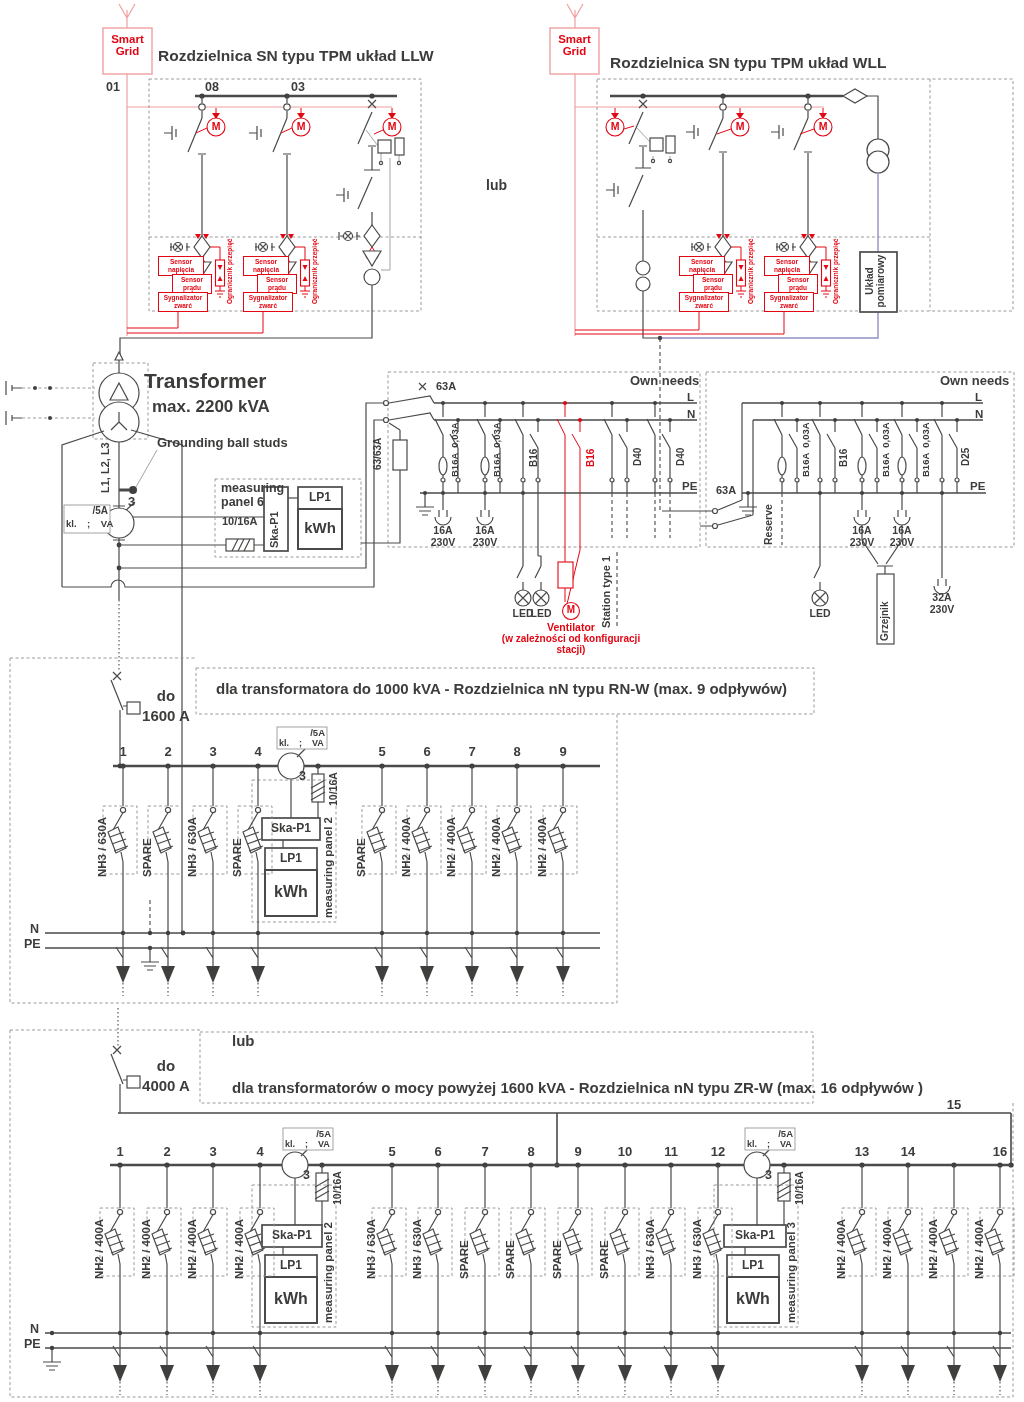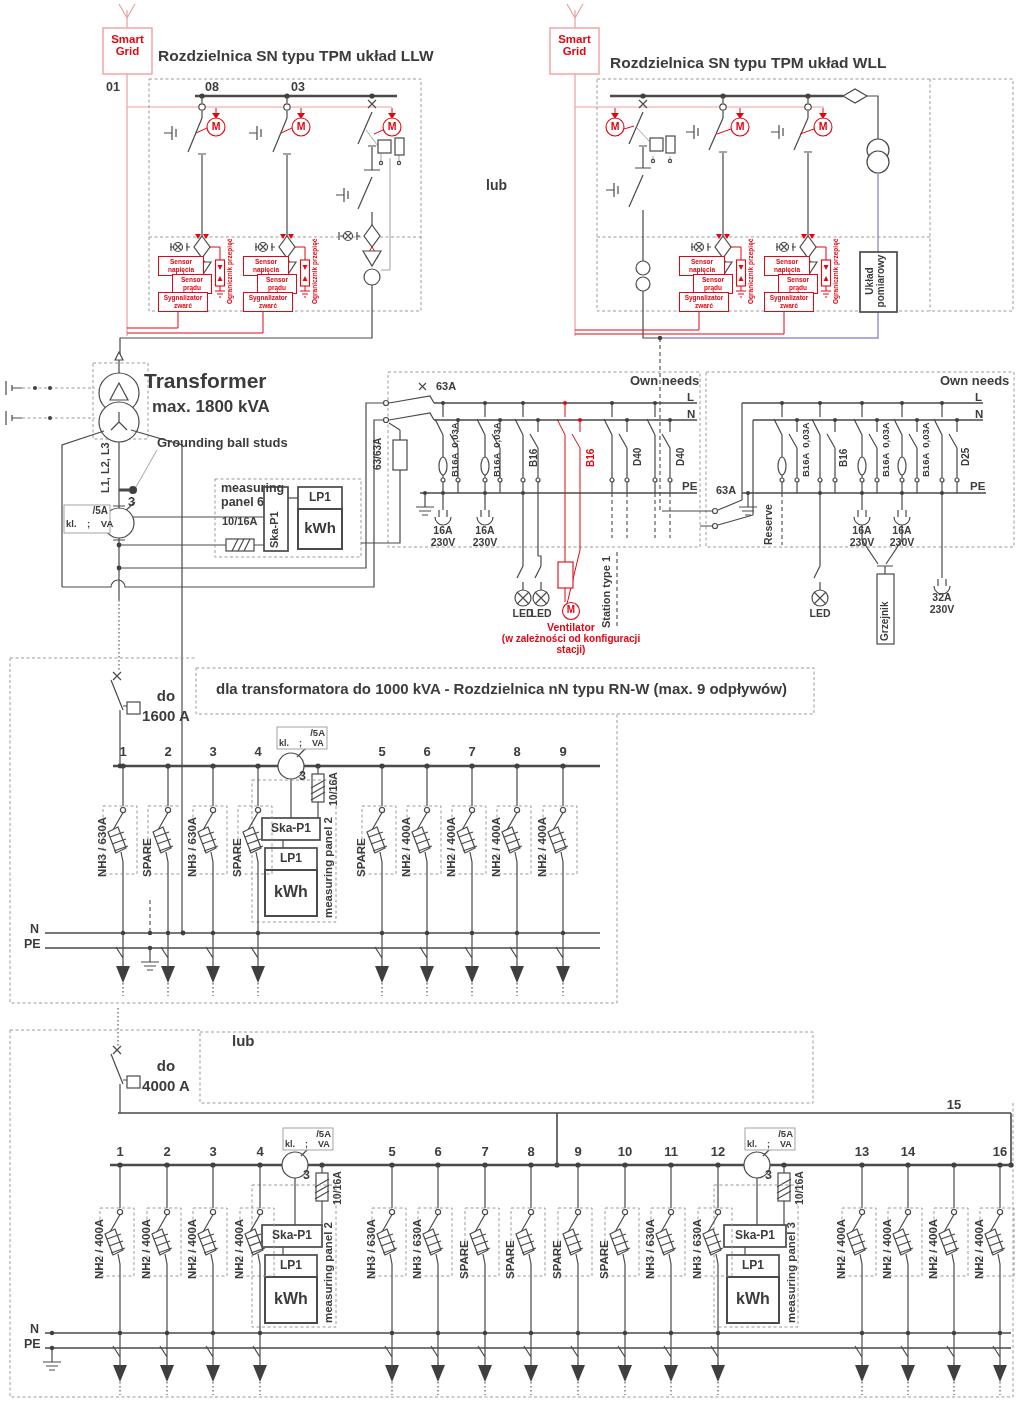--- a/index.html
+++ b/index.html
@@ -546,21 +546,21 @@
 <div class="sens" style="left:693px;top:274px;width:34px">Sensor prądu</div>
 <div class="sens" style="left:679px;top:292px;width:44px">Sygnalizator zwarć</div>
 <div class="t rot red" style="left:747px;top:304px;font-size:6.5px">Ogranicznik przepięć</div>
 <div class="sens" style="left:764px;top:256px;width:40px">Sensor napięcia</div>
 <div class="sens" style="left:778px;top:274px;width:34px">Sensor prądu</div>
 <div class="sens" style="left:764px;top:292px;width:44px">Sygnalizator zwarć</div>
 <div class="t rot red" style="left:832px;top:304px;font-size:6.5px">Ogranicznik przepięć</div>
 <div class="t rot ctr wrapt" style="left:865px;top:309px;width:56px;font-size:10px">Układ pomiarowy</div>
 
 <div class="t" style="left:144px;top:370px;font-size:21px">Transformer</div>
-<div class="t" style="left:152px;top:398px;font-size:17px">max. 1800 kVA</div>
+<div class="t" style="left:152px;top:398px;font-size:17px">max. 2200 kVA</div>
 <div class="t" style="left:157px;top:436px;font-size:13px;font-weight:600">Grounding ball studs</div>
 <div class="t rot" style="left:100px;top:493px;font-size:11px">L1, L2, L3</div>
 <div class="t" style="left:128px;top:495px;font-size:13px">3</div>
 <div class="t rt" style="left:66px;top:506px;width:42px;font-size:10px;font-weight:600">/5A</div>
 <div class="t" style="left:66px;top:519px;width:42px;font-size:9.5px;font-weight:600">kl.    ;    VA</div>
 
 <div class="t wrapt" style="left:221px;top:482px;width:92px;font-size:12.5px">measuring panel 6</div>
 <div class="t" style="left:222px;top:516px;font-size:11px">10/16A</div>
 <div class="t rot" style="left:269px;top:548px;font-size:11px">Ska-P1</div>
 <div class="t ctr" style="left:298px;top:491px;width:44px;font-size:12px">LP1</div>
@@ -635,20 +635,21 @@
 <div class="t rot" style="left:490px;top:877px;font-size:11.5px">NH2 / 400A</div>
 <div class="t rot" style="left:536px;top:877px;font-size:11.5px">NH2 / 400A</div>
 <div class="t ctr" style="left:262px;top:822px;width:58px;font-size:12px">Ska-P1</div>
 <div class="t ctr" style="left:265px;top:852px;width:52px;font-size:12px">LP1</div>
 <div class="t ctr" style="left:265px;top:883px;width:52px;font-size:16px">kWh</div>
 <div class="t rot" style="left:322px;top:918px;font-size:11.5px">measuring panel 2</div>
 <div class="t" style="left:30px;top:923px;font-size:12.5px">N</div>
 <div class="t" style="left:24px;top:938px;font-size:12.5px">PE</div>
 
 <div class="t" style="left:232px;top:1033px;font-size:15px">lub</div>
+<div class="t" style="left:232px;top:1080px;font-size:15px">dla transformatorów o mocy powyżej 1600 kVA - Rozdzielnica nN typu ZR-W (max. 16 odpływów )</div>
 <div class="t ctr" style="left:146px;top:1058px;width:40px;font-size:15px">do</div>
 <div class="t ctr" style="left:128px;top:1078px;width:76px;font-size:15px">4000 A</div>
 <div class="t rt" style="left:285px;top:1129px;width:46px;font-size:9.5px;font-weight:600">/5A</div>
 <div class="t" style="left:285px;top:1140px;width:46px;font-size:9px;font-weight:600">kl.    ;    VA</div>
 <div class="t rt" style="left:747px;top:1129px;width:46px;font-size:9.5px;font-weight:600">/5A</div>
 <div class="t" style="left:747px;top:1140px;width:46px;font-size:9px;font-weight:600">kl.    ;    VA</div>
 <div class="t" style="left:303px;top:1169px;font-size:12.5px">3</div>
 <div class="t" style="left:765px;top:1169px;font-size:12.5px">3</div>
 <div class="t rot" style="left:332px;top:1205px;font-size:10.5px">10/16A</div>
 <div class="t rot" style="left:794px;top:1205px;font-size:10.5px">10/16A</div>

